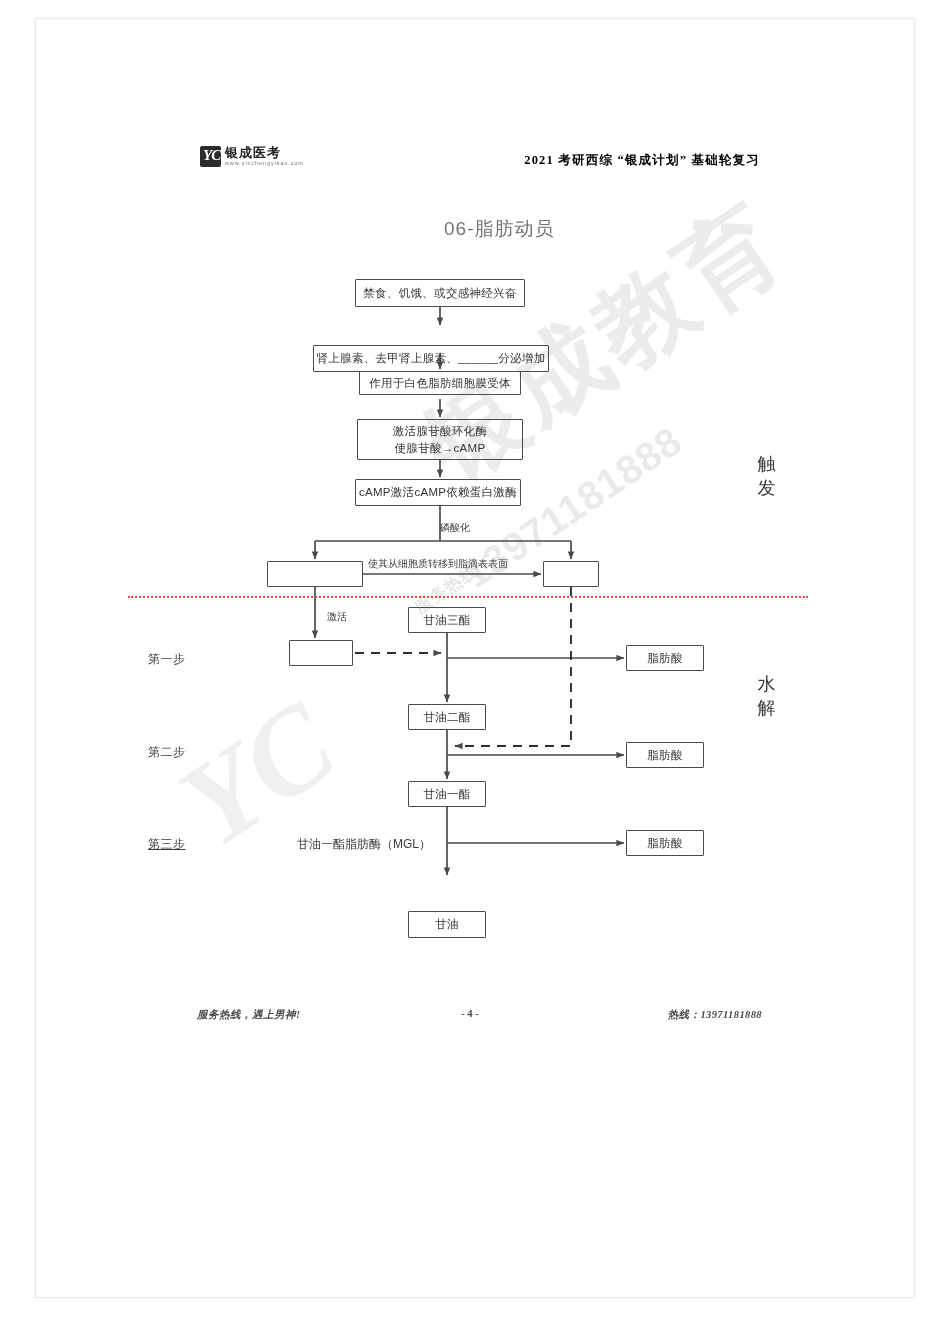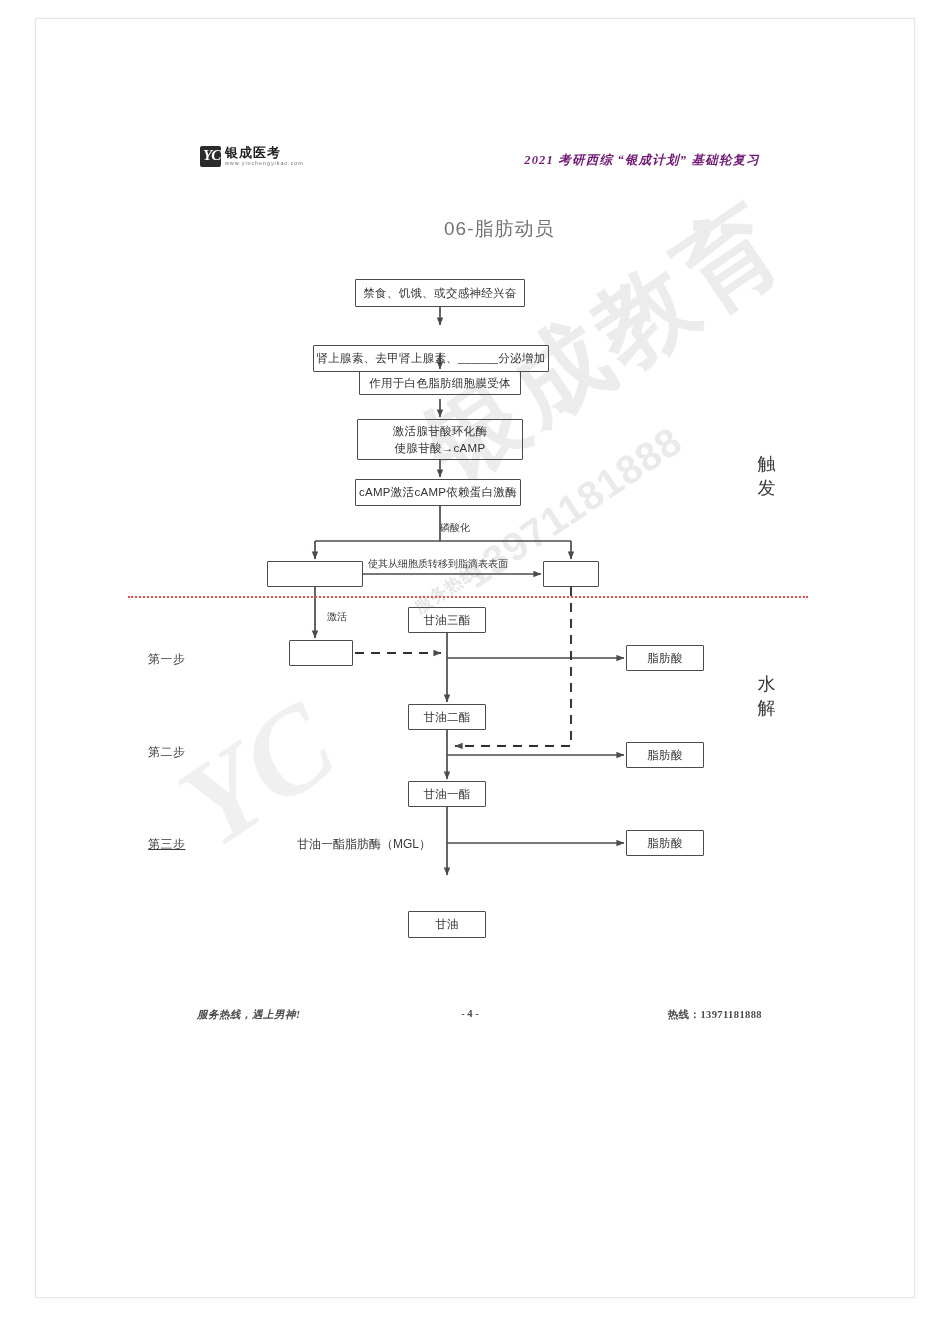--- a/index.html
+++ b/index.html
@@ -71,24 +71,23 @@
     font-size: 5.5px;
     color: #777;
     letter-spacing: 0.9px;
     margin-top: 2px;
     font-family: "Liberation Sans", sans-serif;
   }
   #header-title {
     position: absolute;
     right: 20px; top: 10px;
     font-size: 12.5px;
-    color: #701a75;
+    color: #000000;
     font-family: "Liberation Serif", "DejaVu Serif", serif;
     font-weight: bold;
-    font-style: italic;
     letter-spacing: 1.2px;
     white-space: nowrap;
   }
 
   
   #doc-title {
     position: absolute;
     left: 428px; top: 216px;
     font-size: 19px;
     color: #737373;
@@ -187,21 +186,21 @@
     white-space: nowrap;
   }
   #footer-center {
     position: absolute; left: 0; right: 0; top: 0;
     text-align: center;
     font-weight: bold;
     white-space: nowrap;
   }
   #footer-right {
     position: absolute; right: 18px; top: 0;
-    font-weight: bold; letter-spacing: 0.4px;
+    font-weight: bold; font-style: italic; letter-spacing: 0.4px;
     white-space: nowrap;
   }
 
   
   .wm {
     position: absolute;
     color: rgba(120,120,120,0.16);
     pointer-events: none;
     user-select: none;
     font-weight: bold;

